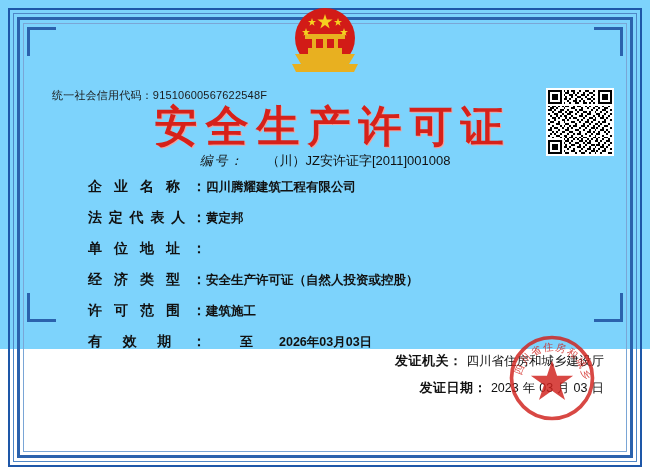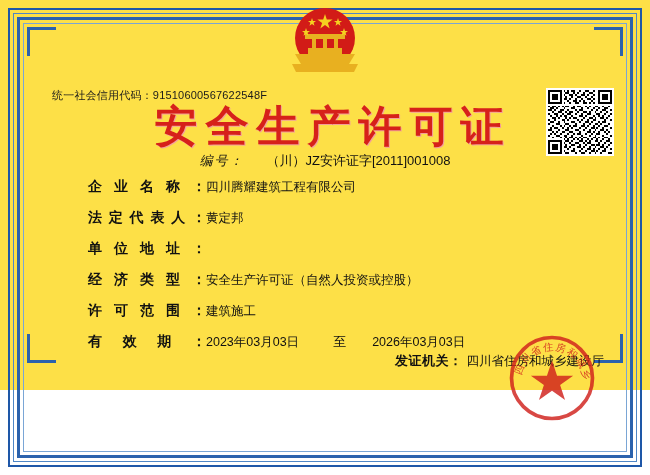--- a/index.html
+++ b/index.html
@@ -9,23 +9,23 @@
   }
   body {
     width: 650px;
     height: 475px;
     font-family: "Liberation Sans", sans-serif;
     overflow: hidden;
   }
   #cert {
     position: relative;
     width: 650px;
-    height: 390px;
+    height: 349px;
     box-sizing: border-box;
-    background: #fde047;
+    background: #7dd3fc;
   }
   
   .border-outer {
     position: absolute;
     left: 8px; top: 8px;
     width: 634px; height: 459px;
     border: 2px solid #1e57a8;
     box-sizing: border-box;
   }
   .border-mid {
@@ -139,20 +139,21 @@
     font-size: 14px;
     font-weight: bold;
     color: #111;
     letter-spacing: 0;
   }
   .row .label span { display: inline-block; }
   .row .value {
     font-size: 12.5px;
     color: #111;
     white-space: nowrap;
+    font-weight: bold;
   }
   .row.validity .value-to {
     margin-left: 34px;
     margin-right: 26px;
     font-size: 13px;
   }
 
   
   .issue-block {
     position: absolute;
@@ -579,30 +580,32 @@
       <div class="value">建筑施工</div>
     </div>
 
     <div class="row validity">
       <div class="label">
         <span>有</span>
         <span>效</span>
         <span>期</span>
         <span>：</span>
       </div>
-      <div class="value">2023年03月03日</div>
       <div class="value value-to">至</div>
       <div class="value">2026年03月03日</div>
     </div>
 
   </div>
 
   <div class="issue-block">
     <div class="issue-line">
       <span class="k">发证机关：</span><span class="v">四川省住房和城乡建设厅</span>
+    </div>
+    <div class="issue-line">
+      <span class="k">发证日期：</span><span class="v">2023</span><span class="v">年</span><span class="v">03</span><span class="v">月</span><span class="v">03</span><span class="v">日</span>
     </div>
   </div>
 
   <svg class="seal" viewBox="0 0 100 100">
     <g opacity="0.82">
       <circle cx="50" cy="50" r="44" fill="none" stroke="#d0211c" stroke-width="4"></circle>
       <polygon points="50,31 55.5,47.5 73,47.5 58.8,57.6 64.2,74 50,63.8 35.8,74 41.2,57.6 27,47.5 44.5,47.5" fill="#d0211c"></polygon>
       <path id="sealArc" d="M 16 54 A 34 34 0 0 1 84 54" fill="none"></path>
       <text font-size="11" fill="#d0211c" font-family="DejaVu Sans, sans-serif" letter-spacing="1.5">
         <textPath href="#sealArc" startOffset="6%">四川省住房和城乡建设厅</textPath>

